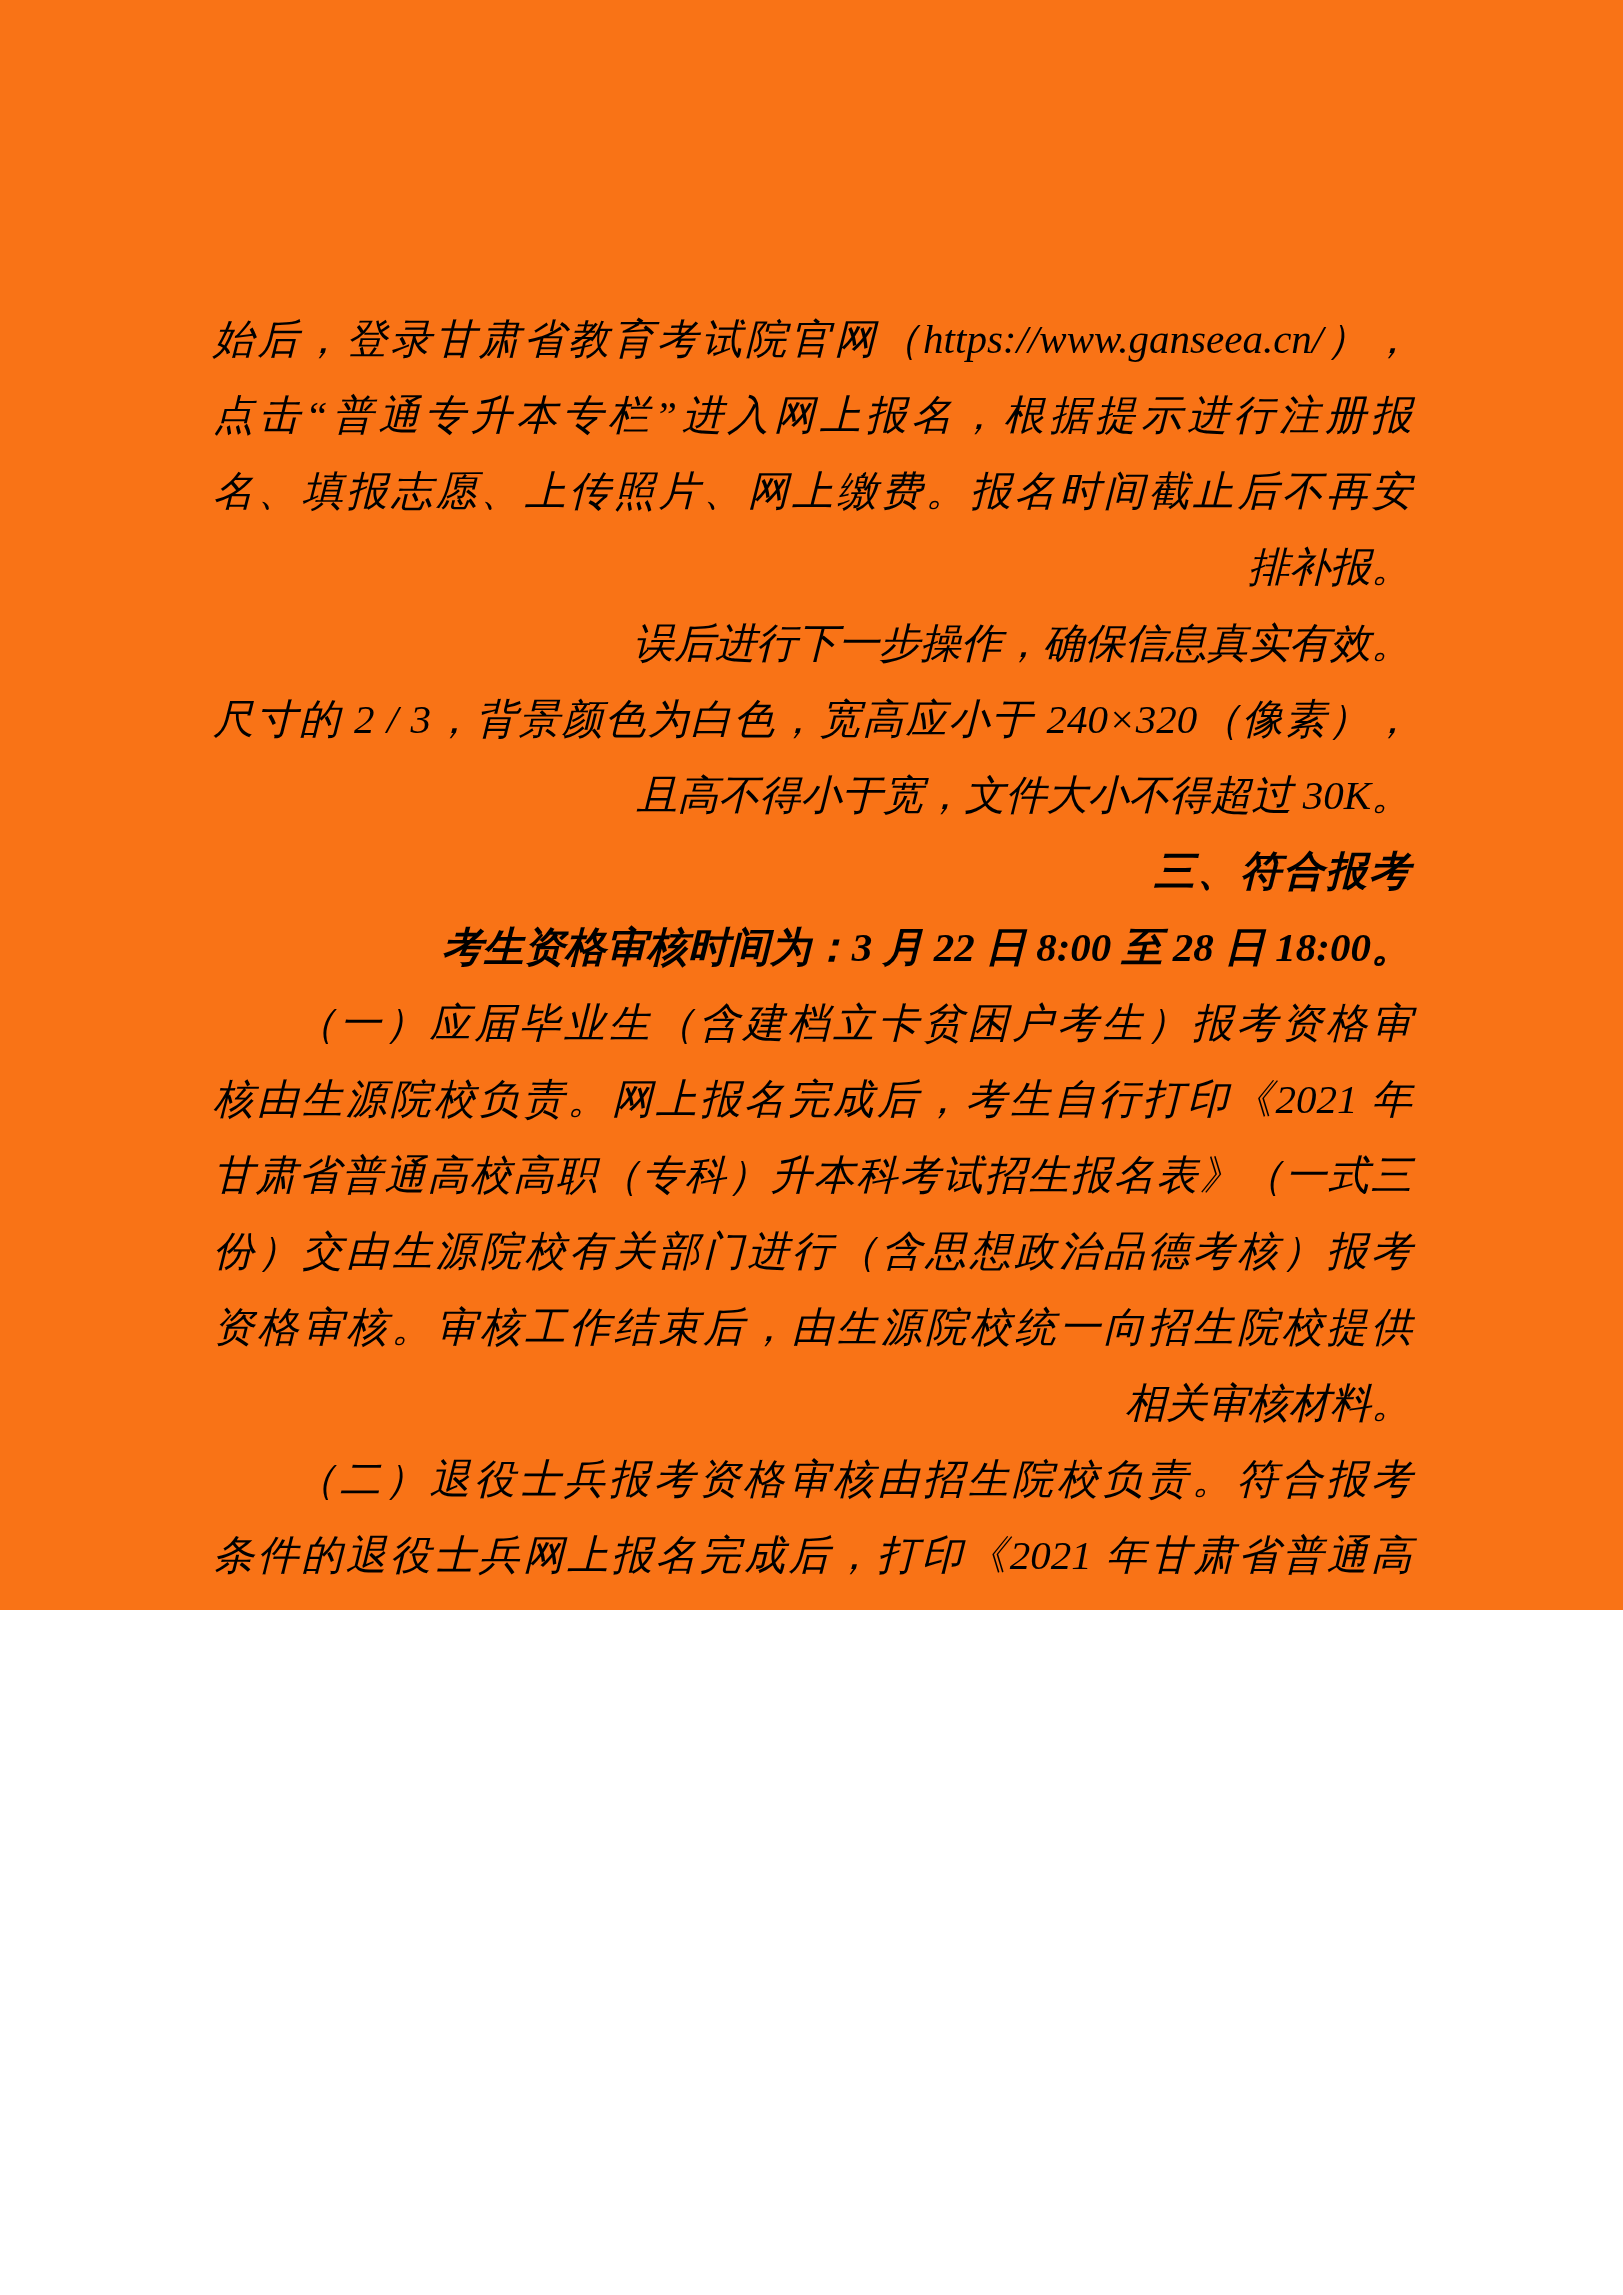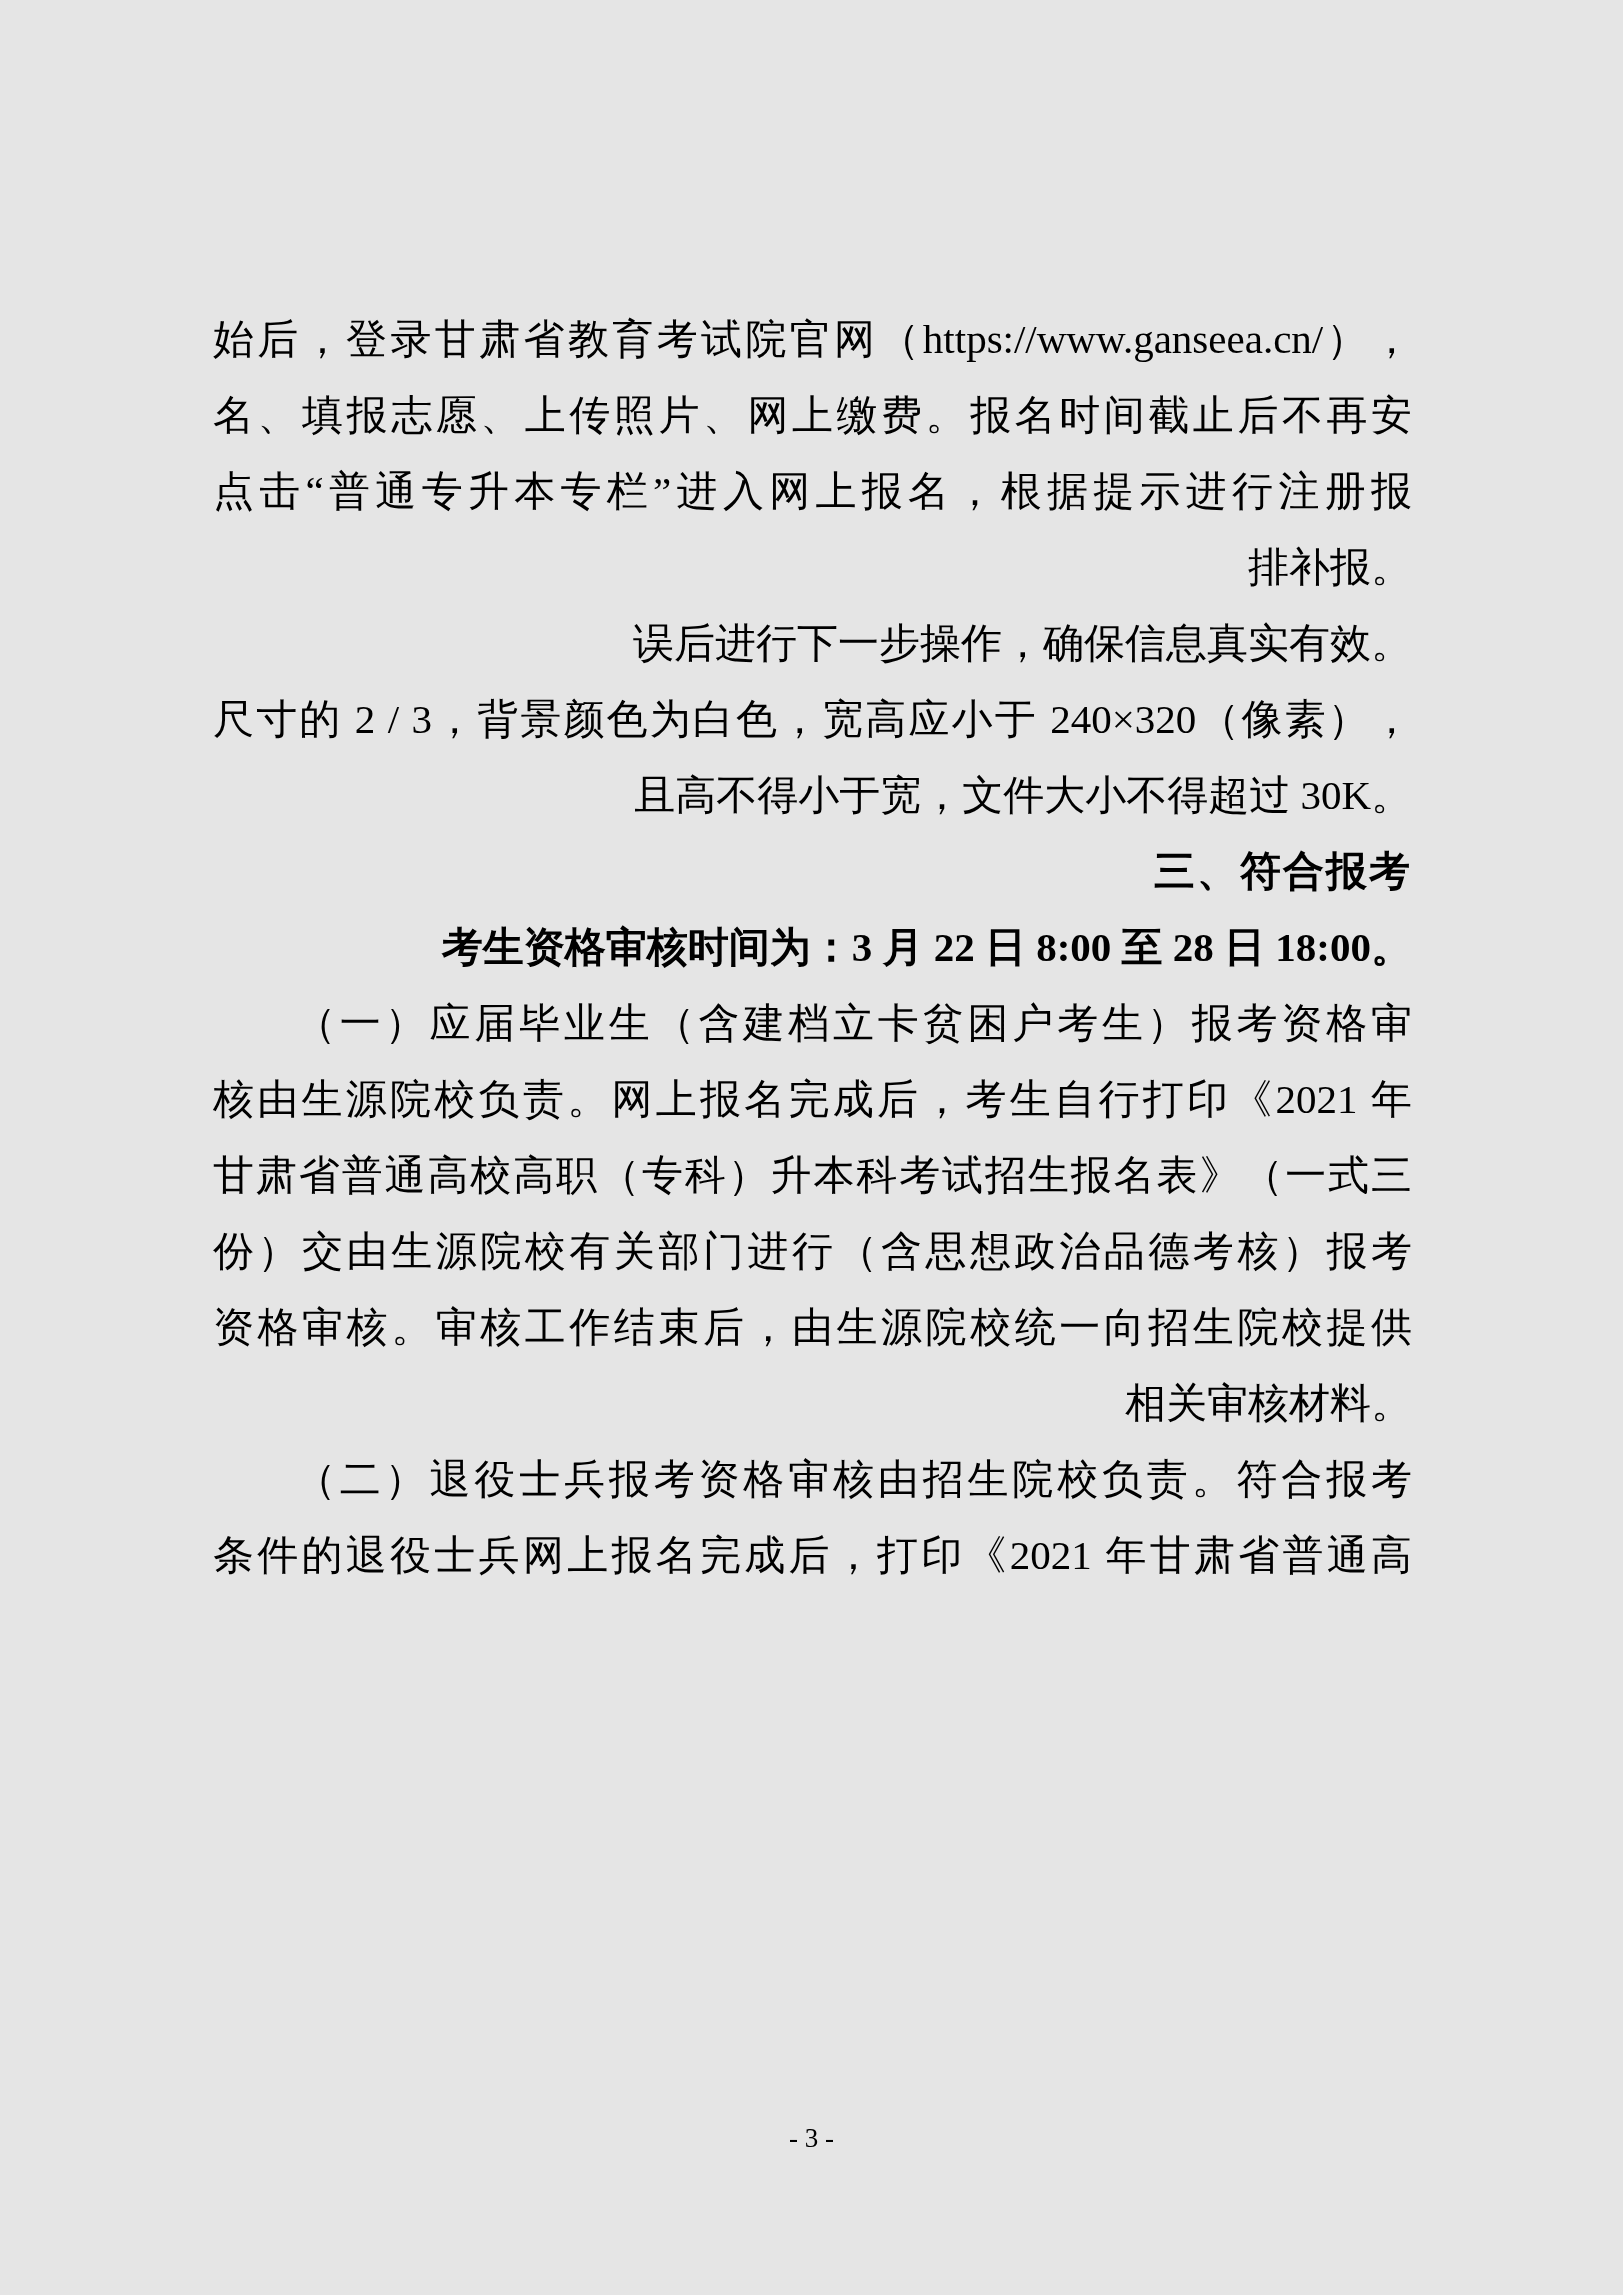--- a/index.html
+++ b/index.html
@@ -3,24 +3,25 @@
 <meta charset="utf-8">
 <style>
   html, body {
     margin: 0;
     padding: 0;
     background: #ffffff;
   }
   .page {
     position: relative;
     width: 1623px;
-    height: 2295px;
-    background: #e5e5e5;
+    height: 1610px;
+    background: #f97316;
     overflow: hidden;
     color: #000000;
+    font-style: italic;
   }
   .text-block {
     position: absolute;
     left: 213px;
     top: 301px;
     width: 1199px;
   }
   .paragraph { margin: 0; padding: 0; }
   .line {
     font-family: "Liberation Serif", "DejaVu Serif", serif;
@@ -60,22 +61,22 @@
     color: #000000;
   }
 </style>
 </head>
 <body>
 
 <div class="page">
   <div class="text-block" id="body">
       <div class="paragraph">
         <div class="line justify">始后，登录甘肃省教育考试院官网（https://www.ganseea.cn/），</div>
+        <div class="line justify">点击“普通专升本专栏”进入网上报名，根据提示进行注册报</div>
         <div class="line justify">名、填报志愿、上传照片、网上缴费。报名时间截止后不再安</div>
-        <div class="line justify">点击“普通专升本专栏”进入网上报名，根据提示进行注册报</div>
         <div class="line plain">排补报。</div>
       </div>
       <div class="paragraph">
         <div class="line plain">误后进行下一步操作，确保信息真实有效。</div>
       </div>
       <div class="paragraph">
         <div class="line justify">尺寸的 2 / 3，背景颜色为白色，宽高应小于 240×320（像素），</div>
         <div class="line plain">且高不得小于宽，文件大小不得超过 30K。</div>
       </div>
       <div class="paragraph">

